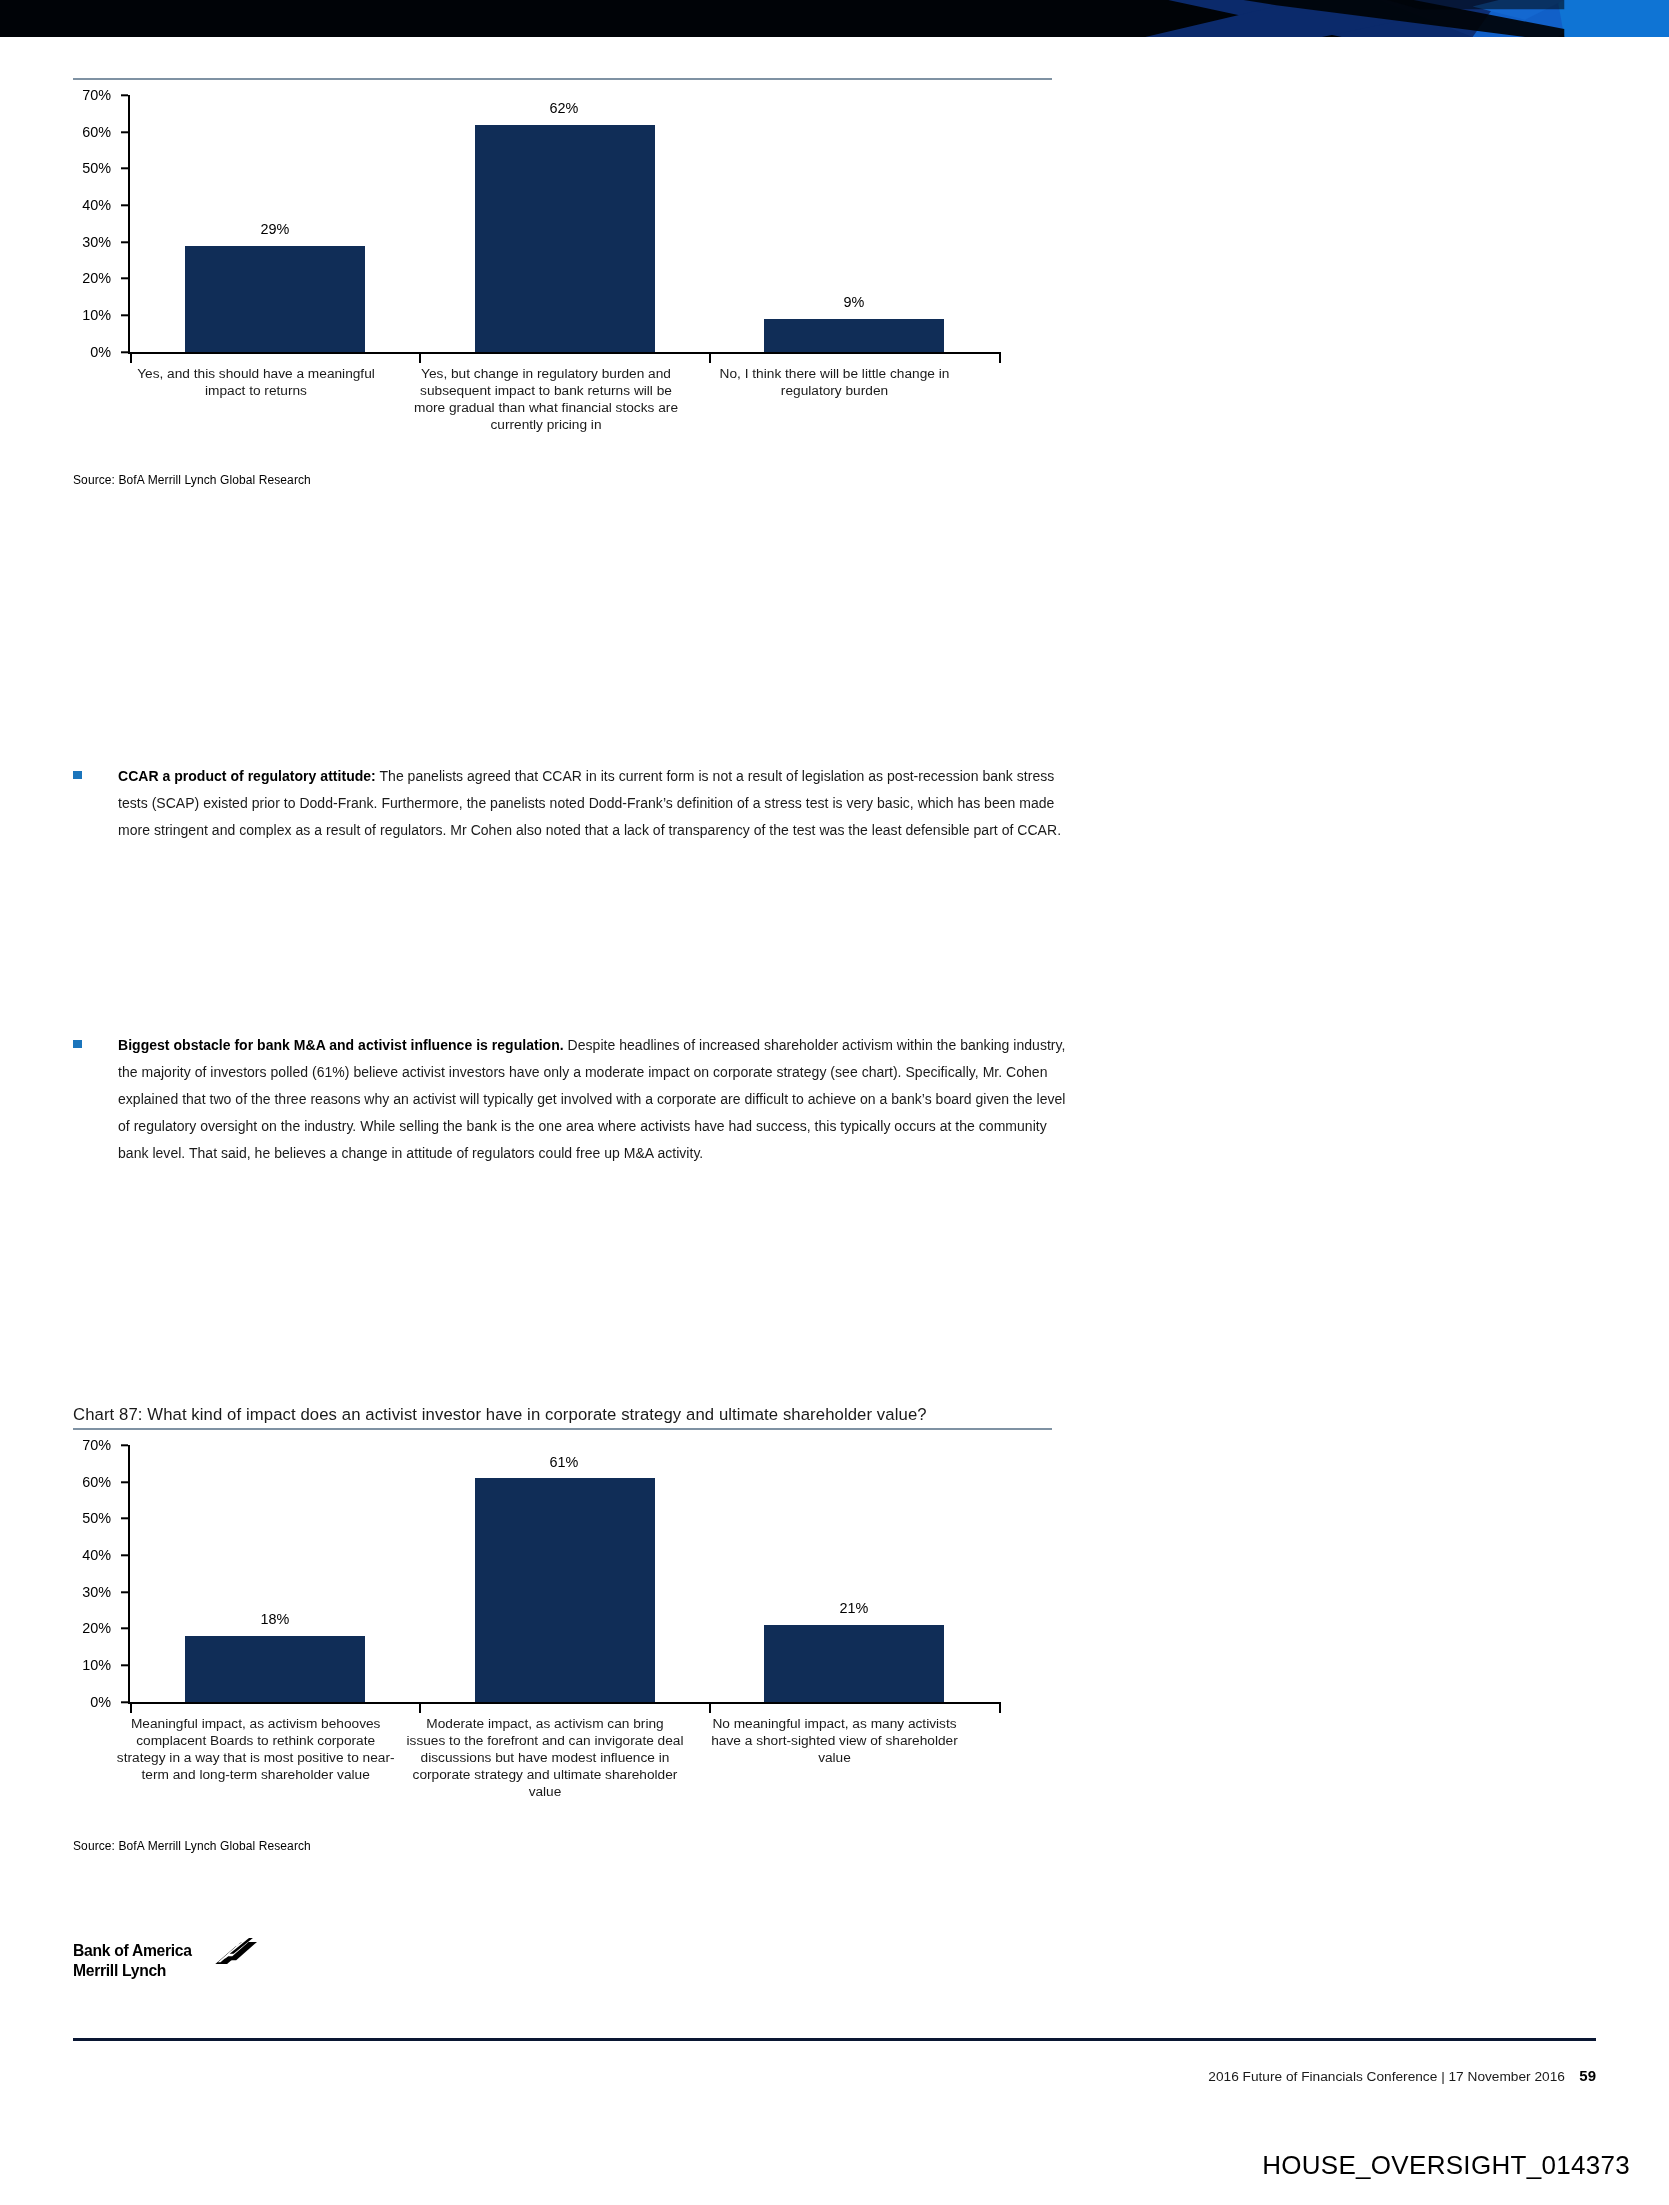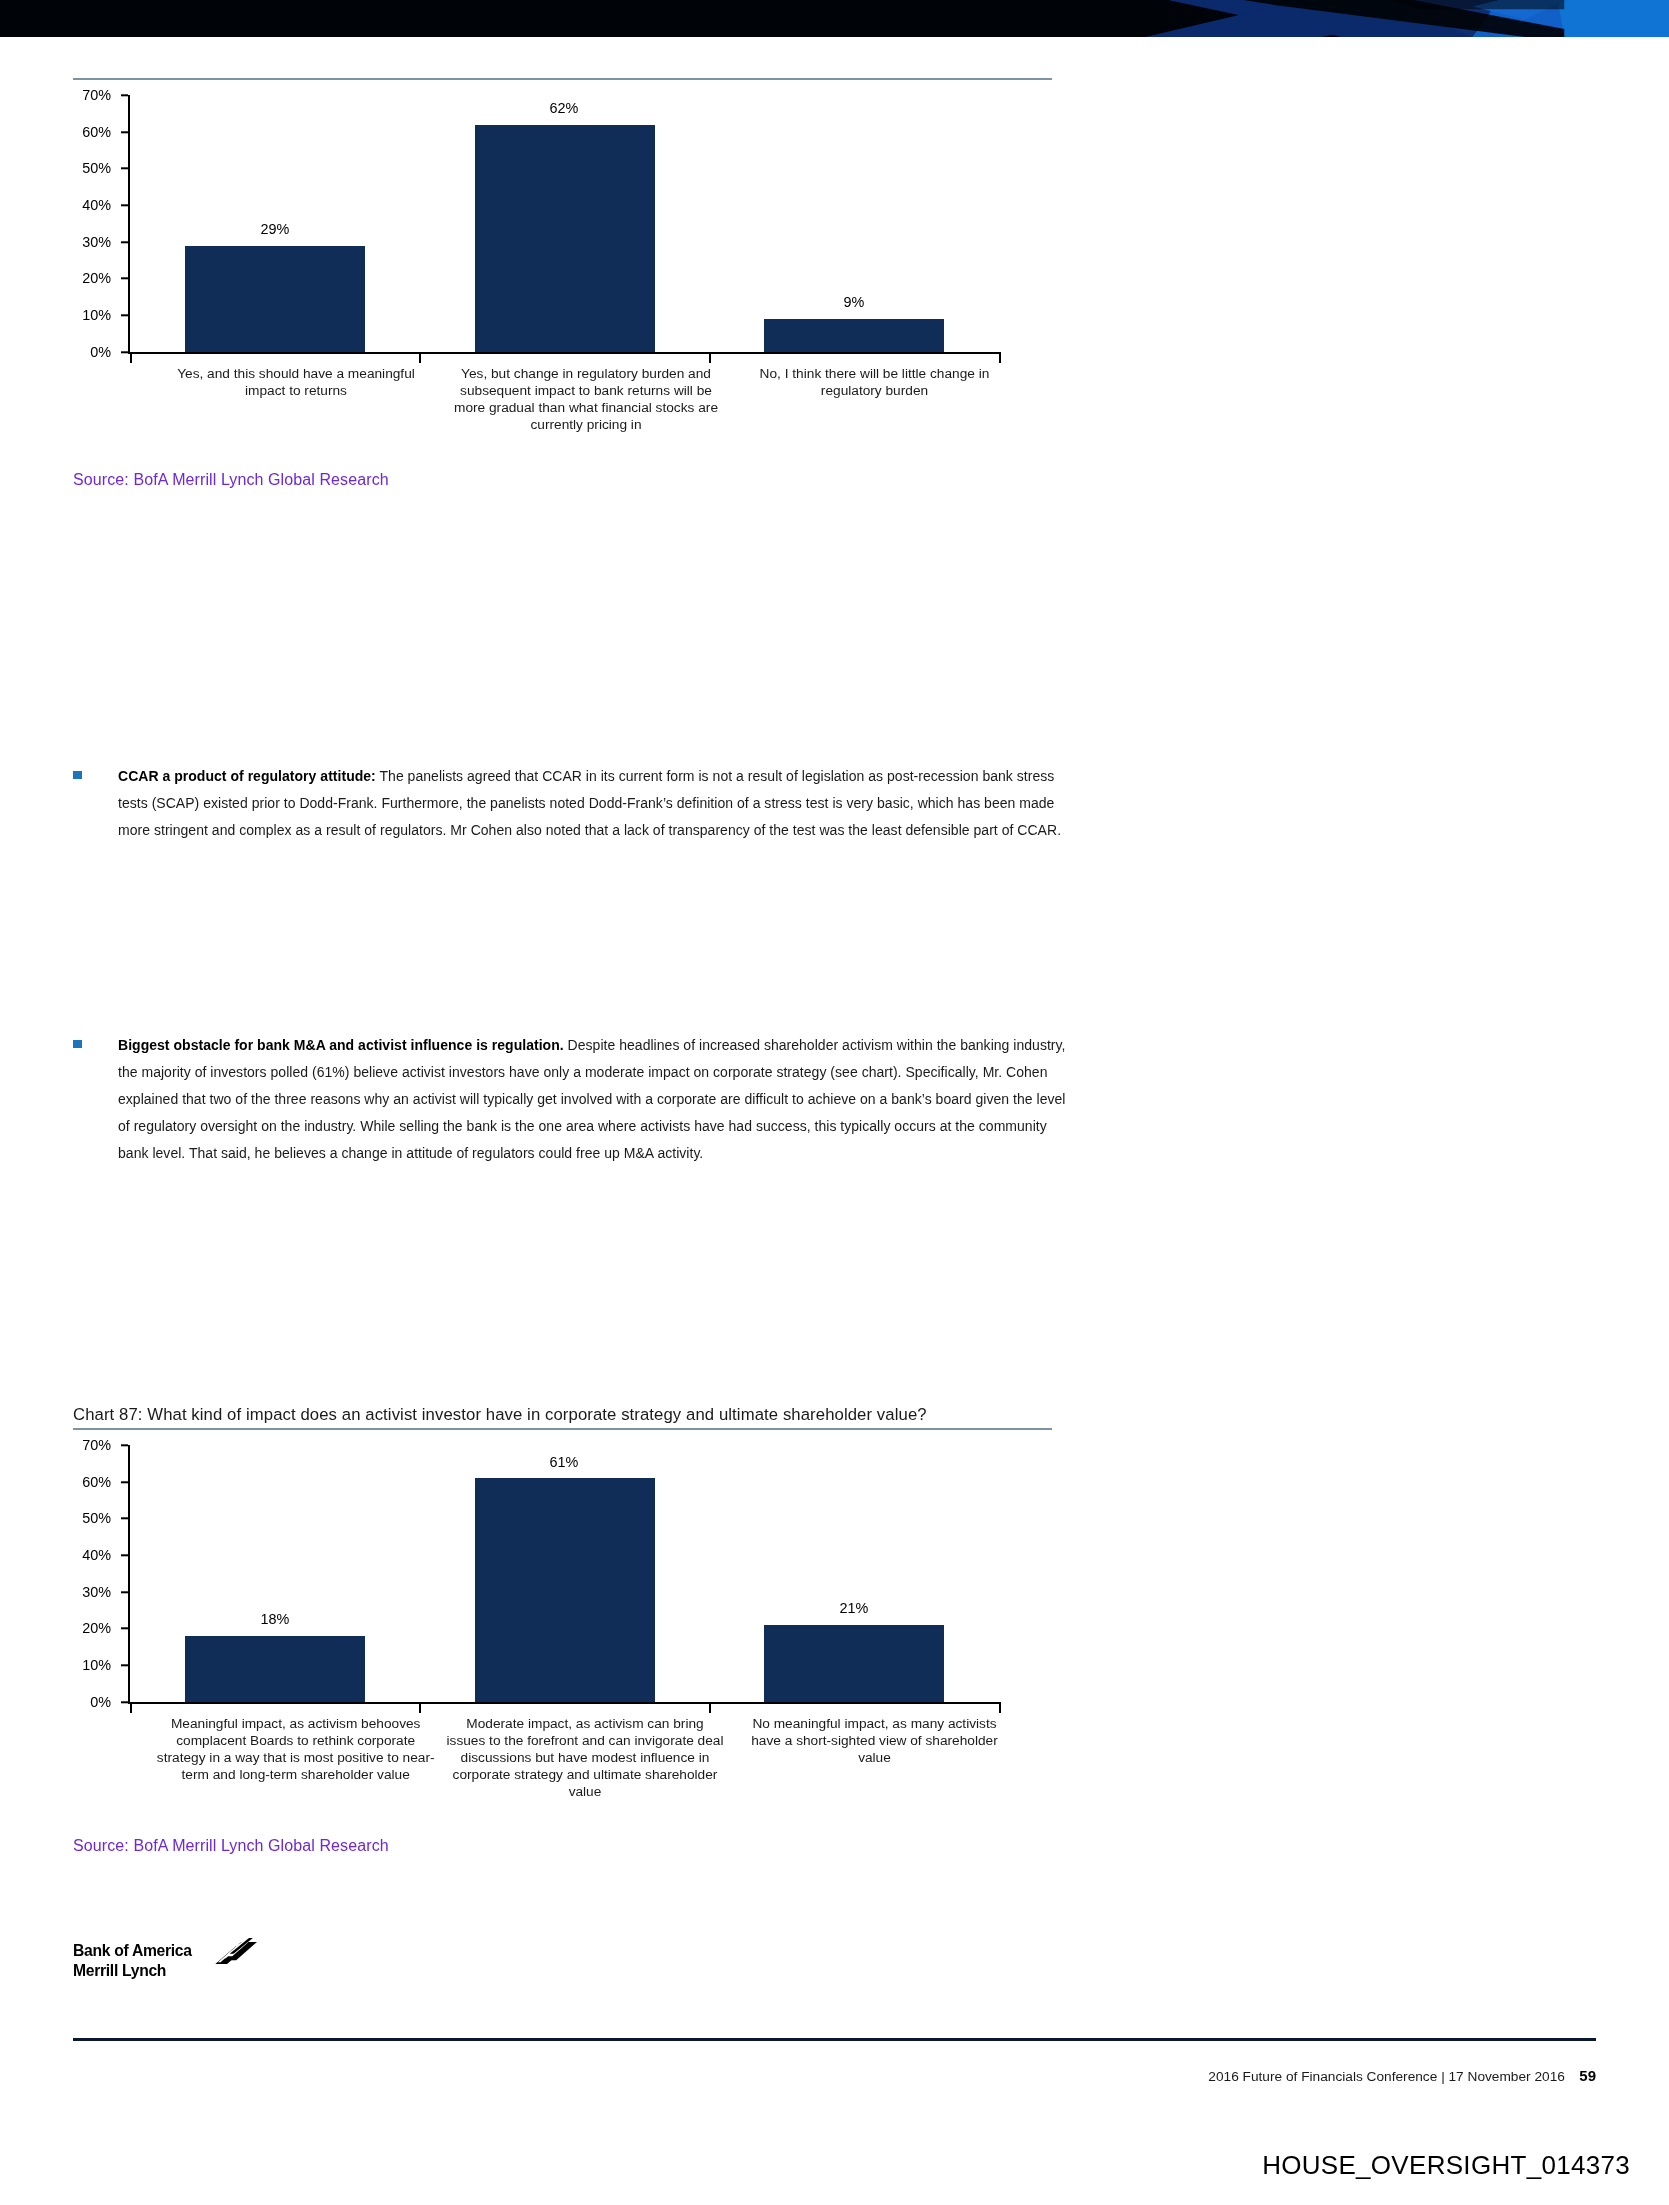--- a/index.html
+++ b/index.html
@@ -42,28 +42,28 @@
 
   .bars{position:absolute;left:57px;bottom:2px;width:869px;height:257px;}
   .bar{
     position:absolute;bottom:0;background:#102D57;
   }
   .bar-value{
     position:absolute;font-size:14.4px;line-height:15.7px;color:#000;
     text-align:center;transform:translateX(-50%);
   }
 
-  .xcats{position:relative;width:869px;margin-left:78px;text-decoration:underline;}
+  .xcats{position:relative;width:869px;margin-left:38px;text-decoration:underline;}
   .xcat{
     position:absolute;top:0;text-align:center;font-size:13.7px;line-height:17px;
     color:#1a1a1a;
   }
 
   .source{
-    font-size:16px;line-height:14.4px;color:#6d28d9;letter-spacing:0.1px;
+    font-size:12px;line-height:14.4px;color:#000000;letter-spacing:0.1px;
   }
 
   
   .bullet-item{position:absolute;left:73px;width:995px;}
   .bullet-mark{
     position:absolute;left:0;top:7.9px;width:8.5px;height:8.5px;background:#1B75BC;
   }
   .bullet-text{
     margin-left:45px;font-size:14px;line-height:27px;color:#1a1a1a;
     text-align:left;letter-spacing:0.03px;

